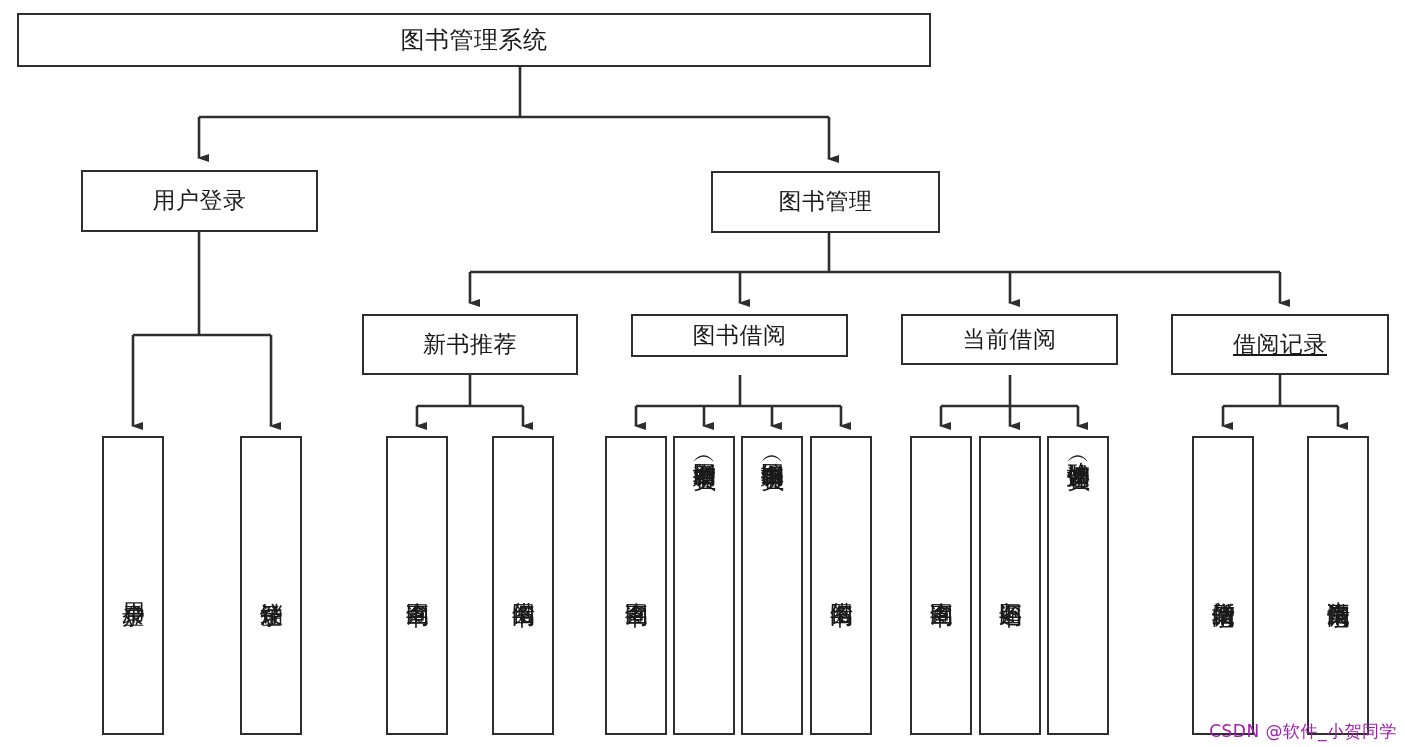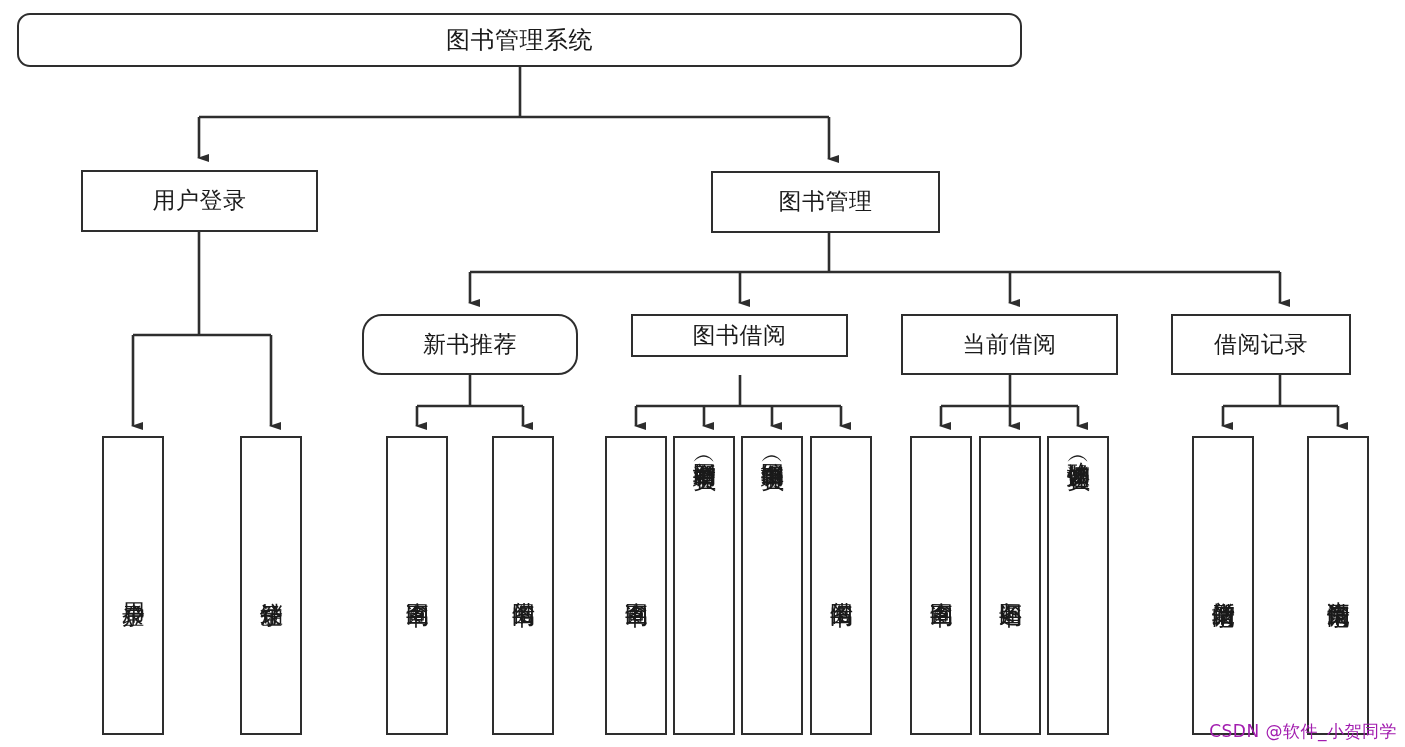--- a/index.html
+++ b/index.html
@@ -122,45 +122,45 @@
       <path d="M1010,406 L1010,426" marker-end="url(#arrow)"></path>
       <path d="M1078,406 L1078,426" marker-end="url(#arrow)"></path>
 
       <path d="M1280,375 L1280,406"></path>
       <path d="M1223,406 L1338,406"></path>
       <path d="M1223,406 L1223,426" marker-end="url(#arrow)"></path>
       <path d="M1338,406 L1338,426" marker-end="url(#arrow)"></path>
     </g>
   </svg>
 
-  <div class="node horizontal title" style="left:17px; top:13px; width:1005px; height:54px;border-radius:13px;">
+  <div class="node horizontal title" style="left:17px; top:13px; width:914px; height:54px;">
     <span class="node-label">图书管理系统</span>
   </div>
 
   <div class="node horizontal" style="left:81px; top:170px; width:237px; height:62px;">
     <span class="node-label">用户登录</span>
   </div>
 
   <div class="node horizontal" style="left:711px; top:171px; width:229px; height:62px;">
     <span class="node-label">图书管理</span>
   </div>
 
-  <div class="node horizontal" style="left:362px; top:314px; width:216px; height:61px;border-radius:20px;">
+  <div class="node horizontal" style="left:362px; top:314px; width:216px; height:61px;">
     <span class="node-label">新书推荐</span>
   </div>
 
   <div class="node horizontal" style="left:631px; top:314px; width:217px; height:43px;">
     <span class="node-label">图书借阅</span>
   </div>
 
-  <div class="node horizontal" style="left:901px; top:314px; width:217px; height:61px;">
+  <div class="node horizontal" style="left:901px; top:314px; width:217px; height:51px;">
     <span class="node-label">当前借阅</span>
   </div>
 
-  <div class="node horizontal" style="left:1171px; top:314px; width:180px; height:61px;">
+  <div class="node horizontal" style="left:1171px; top:314px; width:218px; height:61px;text-decoration:underline;">
     <span class="node-label">借阅记录</span>
   </div>
 
   <div class="node vertical centered" style="left:102px; top:436px; width:62px; height:299px;">
     <span class="node-label">用户登录</span>
   </div>
 
   <div class="node vertical centered" style="left:240px; top:436px; width:62px; height:299px;">
     <span class="node-label">注销登录</span>
   </div>

